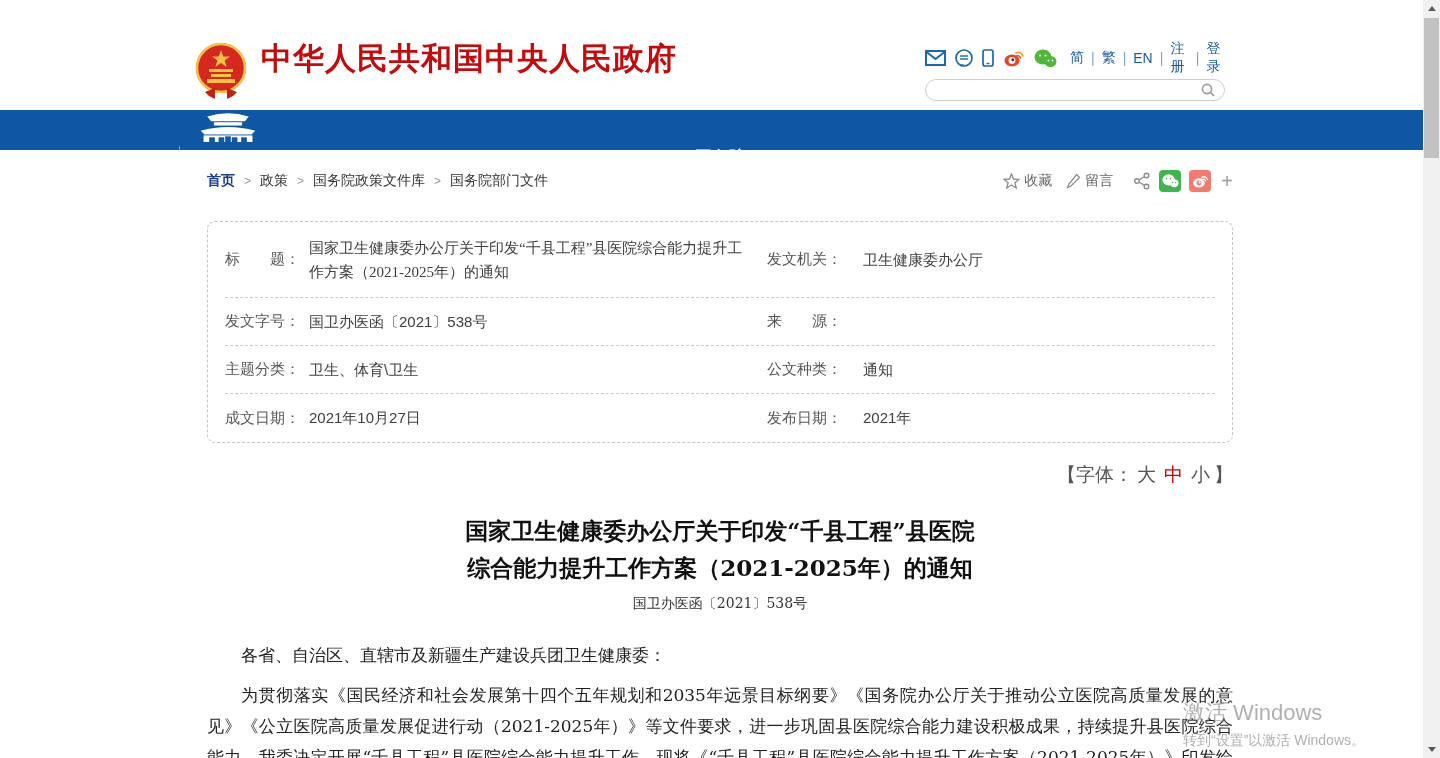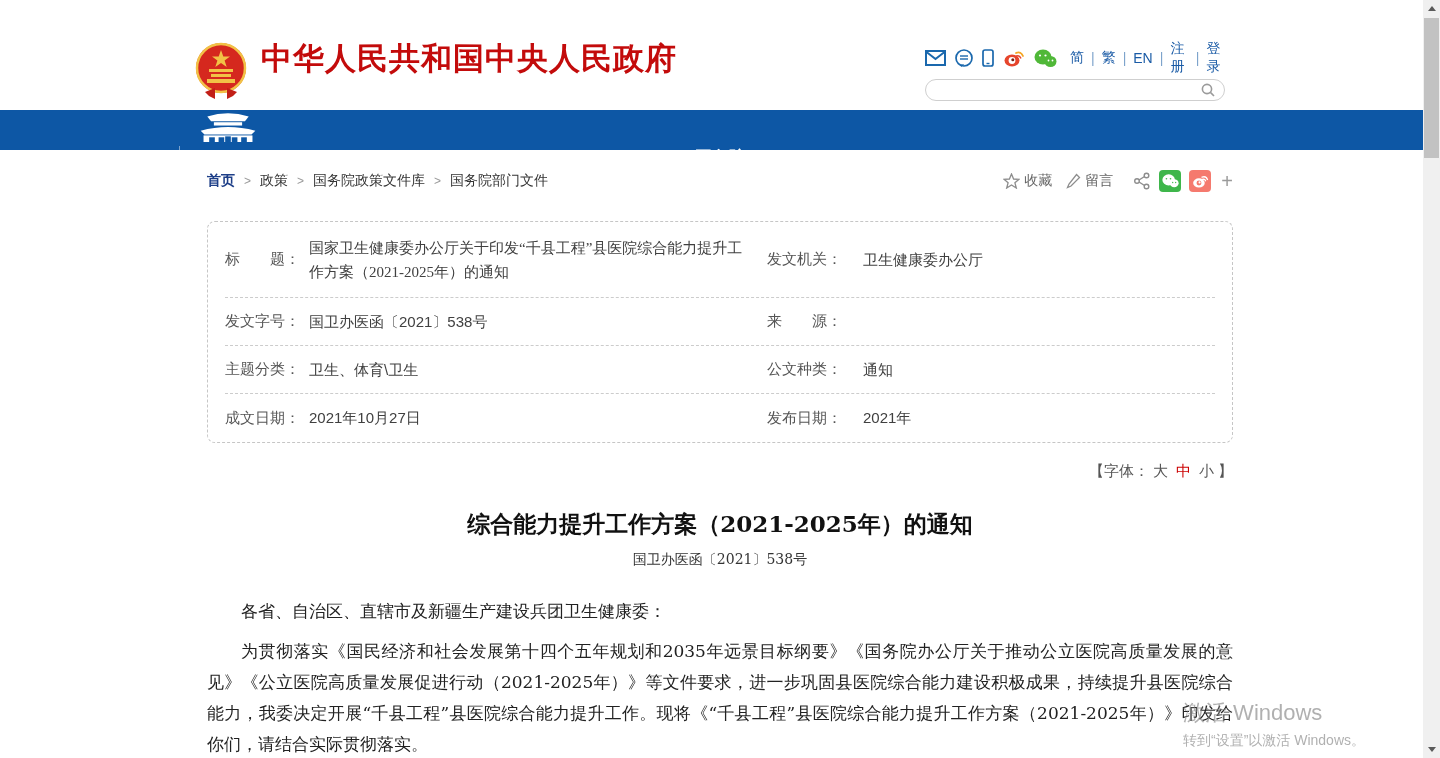--- a/index.html
+++ b/index.html
@@ -51,21 +51,21 @@
   
   .meta-box { margin-top:29px; border:1px dashed #c6c6c6; border-radius:8px; padding:0 17px; }
   .meta-row { display:grid; grid-template-columns:84px 458px 96px 1fr; align-items:center;
     min-height:48px; border-bottom:1px dashed #ccc; font-size:15px; color:#444; padding:8px 0; }
   .meta-row:first-child { min-height:76px;font-family:Liberation Serif, serif; }
   .meta-row:last-child { border-bottom:none; }
   .meta-label { color:#555; }
   .meta-value { color:#404040; line-height:24px; padding-right:14px; }
 
   
-  .fontsize-row { margin-top:19px; text-align:right; font-size:15px; color:#555; }
+  .fontsize-row { margin-top:19px; text-align:right; font-size:19px; color:#555; }
   .fontsize-row .sz { margin:0 4px; cursor:pointer; color:#555; }
   .fontsize-row .sz.active { color:#c00; }
 
   
   .article { font-family:"DejaVu Serif", serif; }
   .art-title { margin-top:24px; text-align:center; font-size:23px; font-weight:bold;
     color:#111; line-height:37px; }
   .doc-no { text-align:center; font-size:14px; color:#333; margin-top:9px; }
   .art-body { margin-top:27px; font-size:17px; color:#222; line-height:31px; text-align:justify; }
   .art-body p { text-indent:2em; }
@@ -285,20 +285,21 @@
         <span class="meta-value">2021年</span>
       </div>
     </div>
 
     <div class="fontsize-row">
       <span>【</span><span>字体：</span><span class="sz">大</span><span class="sz active">中</span><span class="sz">小</span><span>】</span>
     </div>
 
     <div class="article">
       <h1 class="art-title">
+        <div>国家卫生健康委办公厅关于印发“千县工程”县医院</div>
         <div>综合能力提升工作方案（2021-2025年）的通知</div>
       </h1>
       <div class="doc-no">国卫办医函〔2021〕538号</div>
       <div class="art-body">
         <p>各省、自治区、直辖市及新疆生产建设兵团卫生健康委：</p>
         <p>为贯彻落实《国民经济和社会发展第十四个五年规划和2035年远景目标纲要》《国务院办公厅关于推动公立医院高质量发展的意见》《公立医院高质量发展促进行动（2021-2025年）》等文件要求，进一步巩固县医院综合能力建设积极成果，持续提升县医院综合能力，我委决定开展“千县工程”县医院综合能力提升工作。现将《“千县工程”县医院综合能力提升工作方案（2021-2025年）》印发给你们，请结合实际贯彻落实。</p>
       </div>
     </div>
   </div>
 

